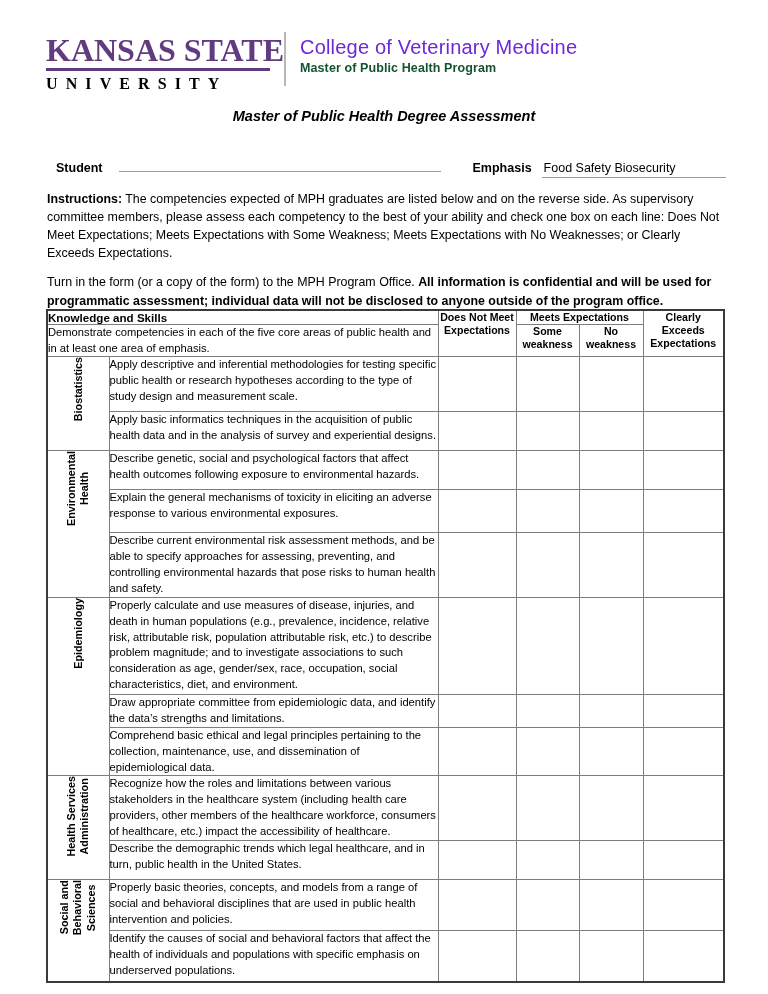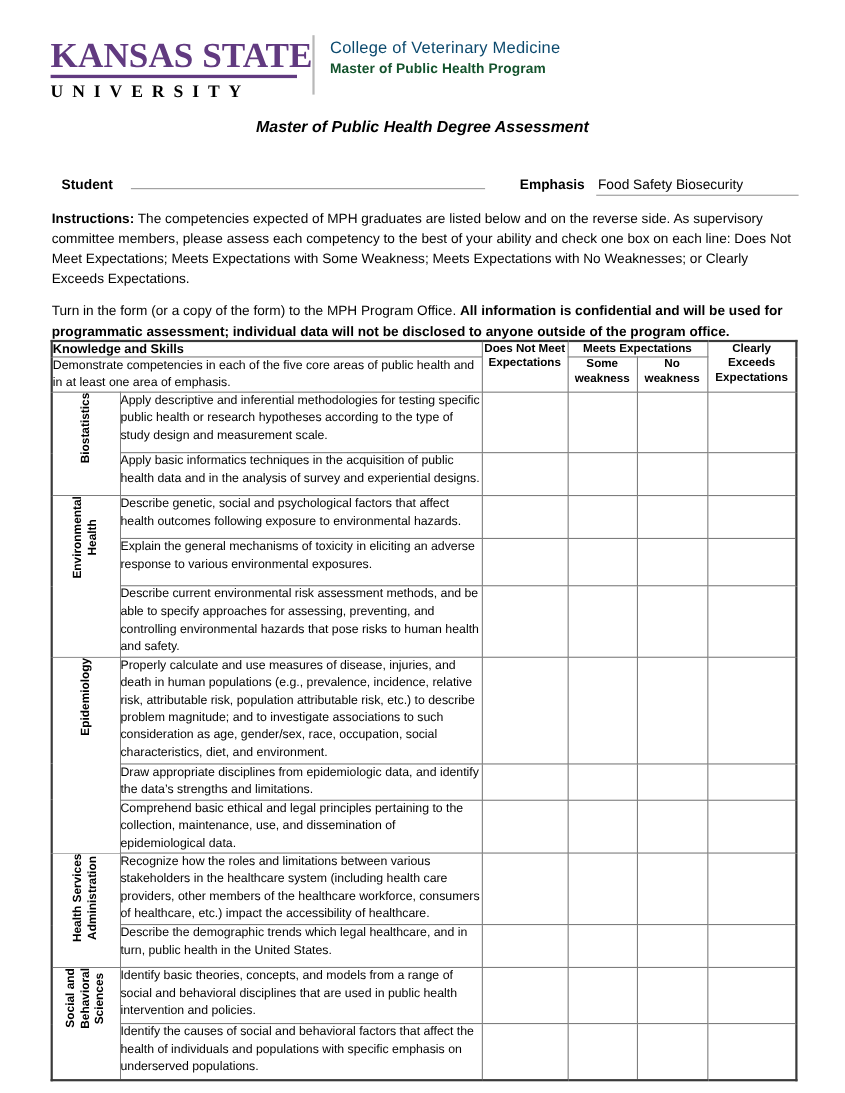--- a/index.html
+++ b/index.html
@@ -64,22 +64,22 @@
   }
   .lh-divider {
     width: 2px;
     background: #b8b8b8;
     align-self: stretch;
     margin: 0 14px 0 10px;
     height: 54px;
   }
   .lh-text { padding-top: 3px; }
   .lh-title {
-    font-size: 15px;
-    color: #0c4a6e;
+    font-size: 20px;
+    color: #6d28d9;
     letter-spacing: 0.2px;
     line-height: 1.25;
     white-space: nowrap;
   }
   .lh-sub {
     font-size: 12.5px;
     font-weight: bold;
     color: #14532d;
     letter-spacing: 0.1px;
     margin-top: 1px;
@@ -305,21 +305,21 @@
 
       <tr>
         <td class="area-cell outer-l vcol grp-sep-t" rowspan="3"><span class="area-rot">Epidemiology</span></td>
         <td class="comp-cell grp-sep-t" style="height:96px">Properly calculate and use measures of disease, injuries, and death in human populations (e.g., prevalence, incidence, relative risk, attributable risk, population attributable risk, etc.) to describe problem magnitude; and to investigate associations to such consideration as age, gender/sex, race, occupation, social characteristics, diet, and environment.</td>
         <td class="mark-cell vcol grp-sep-t"></td>
         <td class="mark-cell grp-sep-t"></td>
         <td class="mark-cell vcol grp-sep-t"></td>
         <td class="mark-cell outer-r grp-sep-t"></td>
       </tr>
       <tr>
-        <td class="comp-cell" style="height:32px">Draw appropriate disciplines from epidemiologic data, and identify the data’s strengths and limitations.</td>
+        <td class="comp-cell" style="height:32px">Draw appropriate committee from epidemiologic data, and identify the data’s strengths and limitations.</td>
         <td class="mark-cell vcol"></td>
         <td class="mark-cell"></td>
         <td class="mark-cell vcol"></td>
         <td class="mark-cell outer-r"></td>
       </tr>
       <tr>
         <td class="comp-cell" style="height:46px">Comprehend basic ethical and legal principles pertaining to the collection, maintenance, use, and dissemination of epidemiological data.</td>
         <td class="mark-cell vcol"></td>
         <td class="mark-cell"></td>
         <td class="mark-cell vcol"></td>
@@ -340,21 +340,21 @@
         <td class="mark-cell vcol"></td>
         <td class="mark-cell"></td>
         <td class="mark-cell vcol"></td>
         <td class="mark-cell outer-r"></td>
       </tr>
 
       <tr>
         <td class="area-cell outer-l vcol grp-sep-t outer-b" rowspan="2"><span class="area-rot">Social and
 Behavioral
 Sciences</span></td>
-        <td class="comp-cell grp-sep-t" style="height:50px">Identify basic theories, concepts, and models from a range of social and behavioral disciplines that are used in public health intervention and policies.</td>
+        <td class="comp-cell grp-sep-t" style="height:50px">Properly basic theories, concepts, and models from a range of social and behavioral disciplines that are used in public health intervention and policies.</td>
         <td class="mark-cell vcol grp-sep-t"></td>
         <td class="mark-cell grp-sep-t"></td>
         <td class="mark-cell vcol grp-sep-t"></td>
         <td class="mark-cell outer-r grp-sep-t"></td>
       </tr>
       <tr>
         <td class="comp-cell outer-b" style="height:50px">Identify the causes of social and behavioral factors that affect the health of individuals and populations with specific emphasis on underserved populations.</td>
         <td class="mark-cell vcol outer-b"></td>
         <td class="mark-cell outer-b"></td>
         <td class="mark-cell vcol outer-b"></td>

